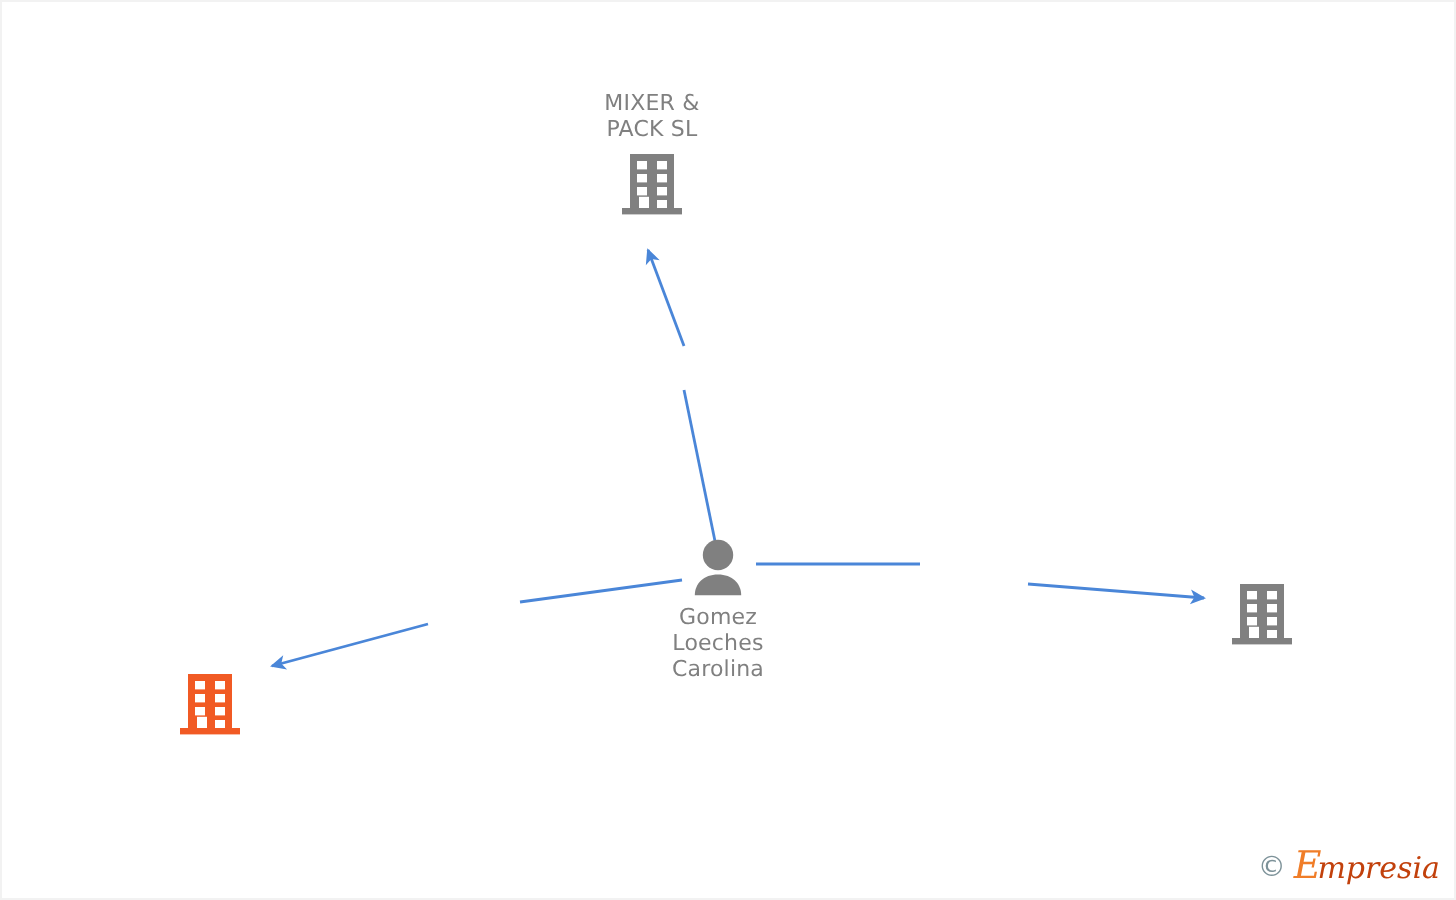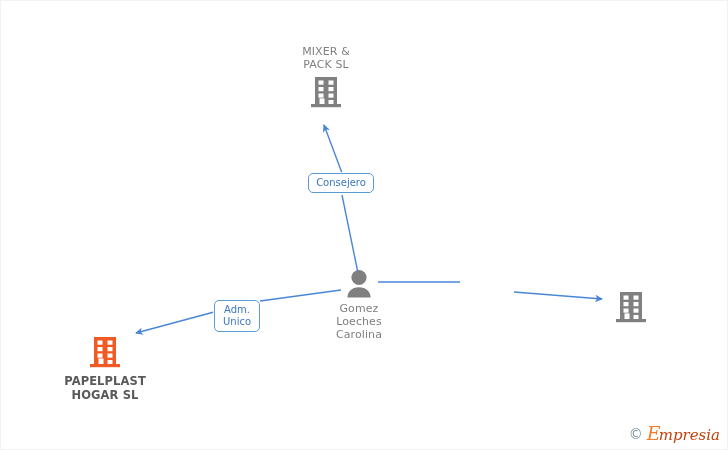--- a/index.html
+++ b/index.html
@@ -192,29 +192,24 @@
         <rect x="8.5" y="5.5" width="5" height="4.2" fill="#ffffff"></rect>
         <rect x="18.5" y="5.5" width="5" height="4.2" fill="#ffffff"></rect>
         <rect x="8.5" y="12" width="5" height="4.2" fill="#ffffff"></rect>
         <rect x="18.5" y="12" width="5" height="4.2" fill="#ffffff"></rect>
         <rect x="8.5" y="18.5" width="5" height="4.2" fill="#ffffff"></rect>
         <rect x="18.5" y="18.5" width="5" height="4.2" fill="#ffffff"></rect>
         <rect x="9.5" y="23.4" width="5" height="5.6" fill="#ffffff"></rect>
         <rect x="18.5" y="25" width="5" height="4" fill="#ffffff"></rect>
       </svg>
     </span>
-    <div class="node-label bold" style="margin-top:5px;">PAPELPLAST
-HOGAR SL</div>
-  </div>
-
-  <div class="rel" style="left:307px; top:172px; width:66px;">Consejero</div>
-
-
-  <div class="rel" style="left:213px; top:299px; width:46px;">Adm.
-Unico</div>
+  </div>
+
+
+
 
   <div id="watermark">
     <span class="wm-c">©</span>
     <span style="display:flex; align-items:baseline;">
       <span class="wm-e">E</span>
       <span class="wm-rest">mpresia</span>
     </span>
   </div>
 
 </div>

